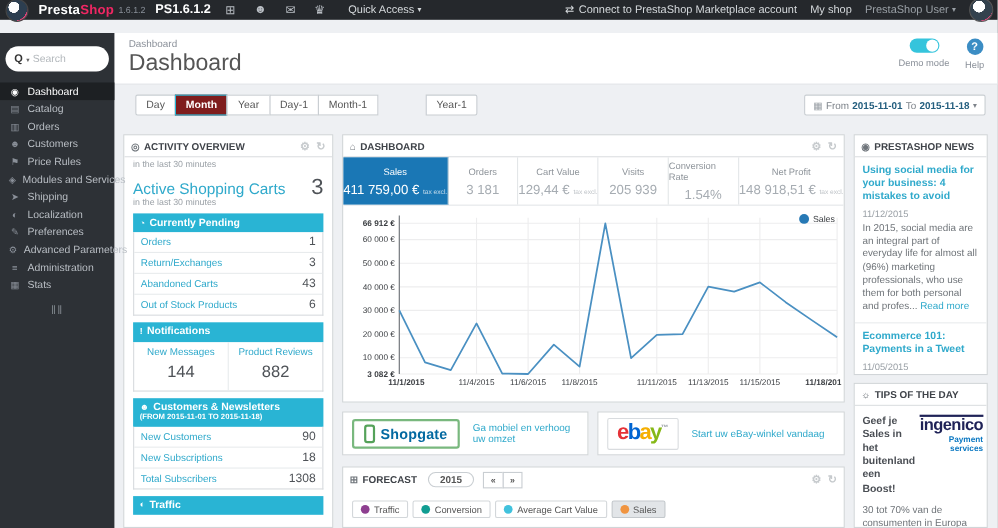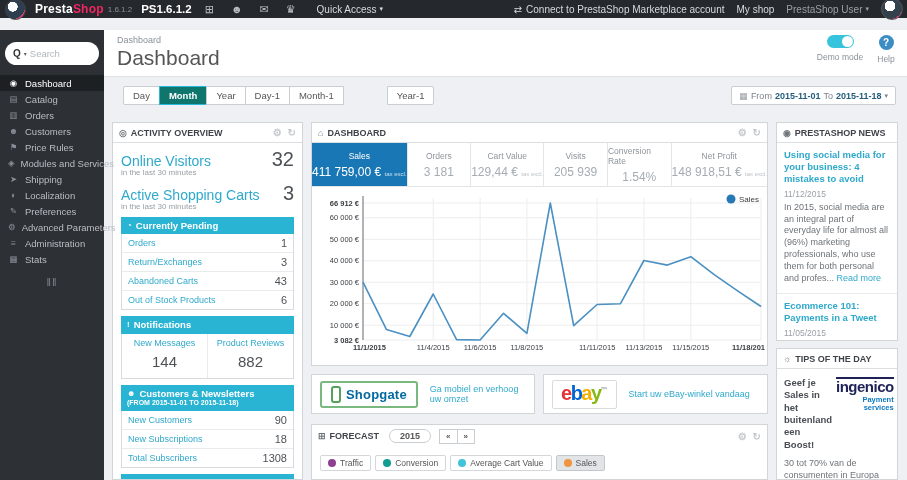--- a/index.html
+++ b/index.html
@@ -45,21 +45,21 @@
   .help-group { position:absolute; right:6px; top:5px; width:30px; text-align:center; cursor:pointer; }
   .help-circle { width:15px; height:15px; border-radius:50%; background:#3b8dc4; color:#fff; font-size:10px; font-weight:bold; line-height:15px; margin:0 auto; }
 
   
   .content { position:absolute; left:104px; top:77px; width:803px; height:403px; background:#eef0f3; }
 
   .range-group { position:absolute; left:8px; top:9px; display:flex;padding-left:12px; }
   .range-btn { height:19px; line-height:17px; padding:0 9px; background:#fff; border:1px solid #c9ced2; font-size:9.5px; color:#555; margin-left:-1px; cursor:pointer; }
   .range-btn:first-child { border-radius:2px 0 0 2px; }
   .range-btn:last-child { border-radius:0 2px 2px 0;margin-left:43px; }
-  .range-btn.active { background:#0f766e; border-color:#27b9d7; color:#fff; font-weight:bold; }
+  .range-btn.active { background:#7f1d1d; border-color:#27b9d7; color:#fff; font-weight:bold; }
 
   .date-picker { position:absolute; right:11px; top:9px; height:19px; background:#fff; border:1px solid #c9ced2; border-radius:2px; display:flex; align-items:center; gap:3px; padding:0 7px; font-size:9px; color:#7d838a; cursor:pointer; }
   .dp-date { font-weight:bold; color:#235e7e; }
   .dp-cal { font-size:9px; color:#9aa0a6; }
 
   .panel { position:absolute; background:#fff; border:1px solid #d1d5d8; overflow:hidden; }
   .panel-header { height:20px; border-bottom:1px solid #dcdfe2; display:flex; align-items:center; gap:4px; padding:0 6px; font-size:9px; font-weight:bold; color:#3f4349; }
   .ph-icon { color:#6f757b; font-size:9px; }
   .ph-actions { margin-left:auto; display:flex; gap:6px; color:#c6cacd; font-size:10px; }
   .ph-actions span { cursor:pointer; }
@@ -263,24 +263,20 @@
     <div class="panel" style="left:8px; top:45px; width:191px; height:358px;">
       <div class="panel-header">
         <span class="ph-icon">◎</span>
         <span>ACTIVITY OVERVIEW</span>
         <span class="ph-actions">
             <span>⚙</span>
             <span>↻</span>
           </span>
       </div>
       <div class="metric">
-        <div class="metric-row">
-            <span class="metric-label">Online Visitors</span>
-            <span class="metric-value">32</span>
-          </div>
         <div class="metric-sub">in the last 30 minutes</div>
       </div>
       <div class="metric">
         <div class="metric-row">
             <span class="metric-label">Active Shopping Carts</span>
             <span class="metric-value">3</span>
           </div>
         <div class="metric-sub">in the last 30 minutes</div>
       </div>
 

